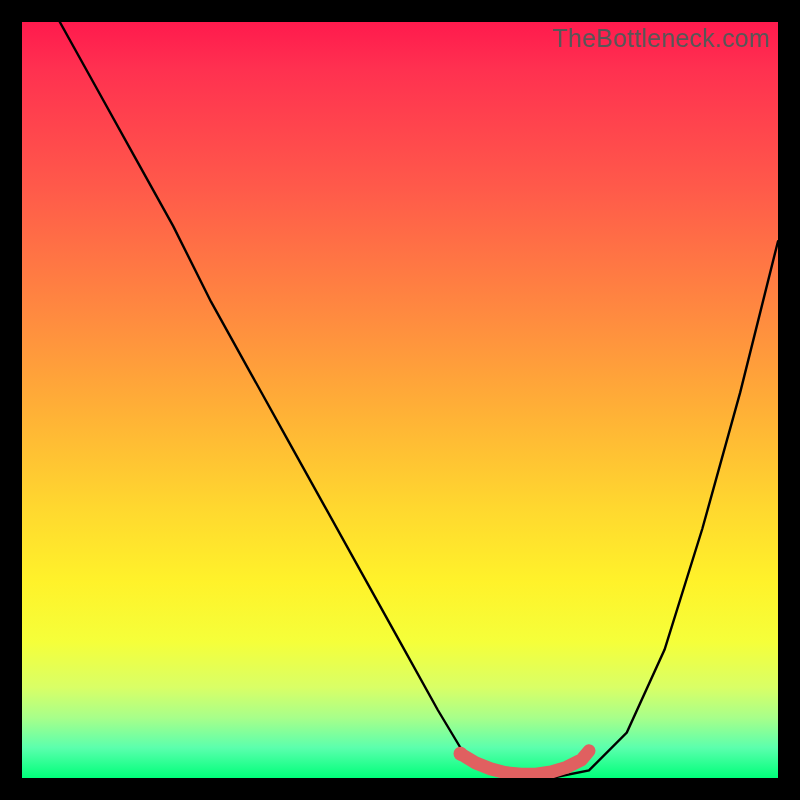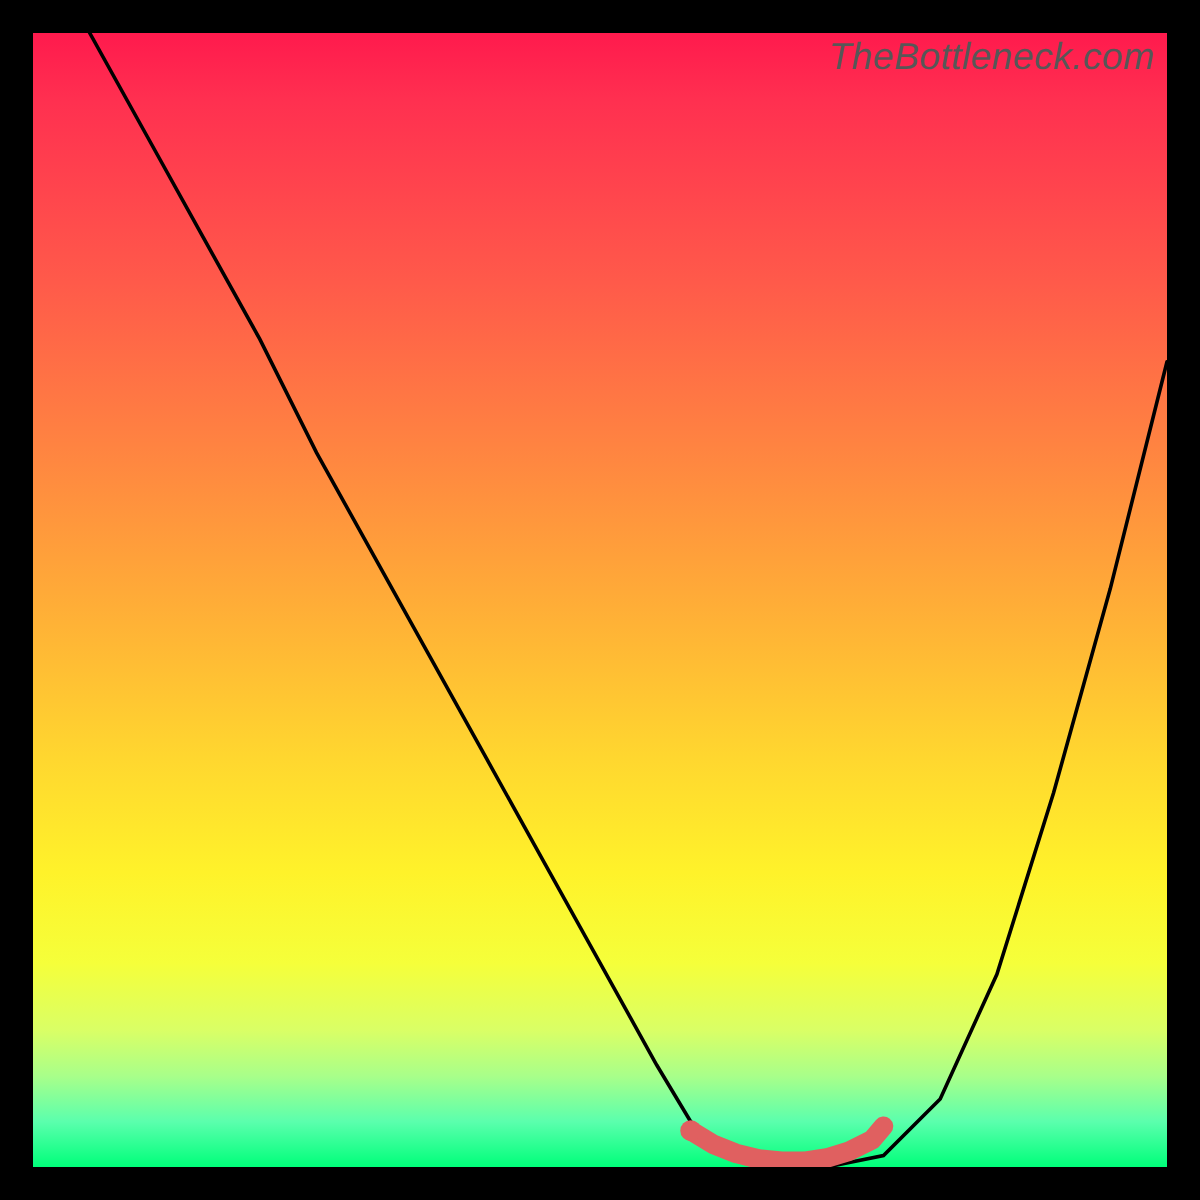--- a/index.html
+++ b/index.html
@@ -11,21 +11,20 @@
     overflow: hidden;
     font-family: Arial, Helvetica, sans-serif;
   }
   .frame {
     position: absolute;
     left: 22px;
     top: 22px;
     width: 756px;
     height: 756px;
     background: #f9a8d4;
-    font-style: italic;
   }
   .plot {
     position: absolute;
     left: 0;
     top: 0;
     width: 756px;
     height: 756px;
     
     background: linear-gradient(
       to bottom,

